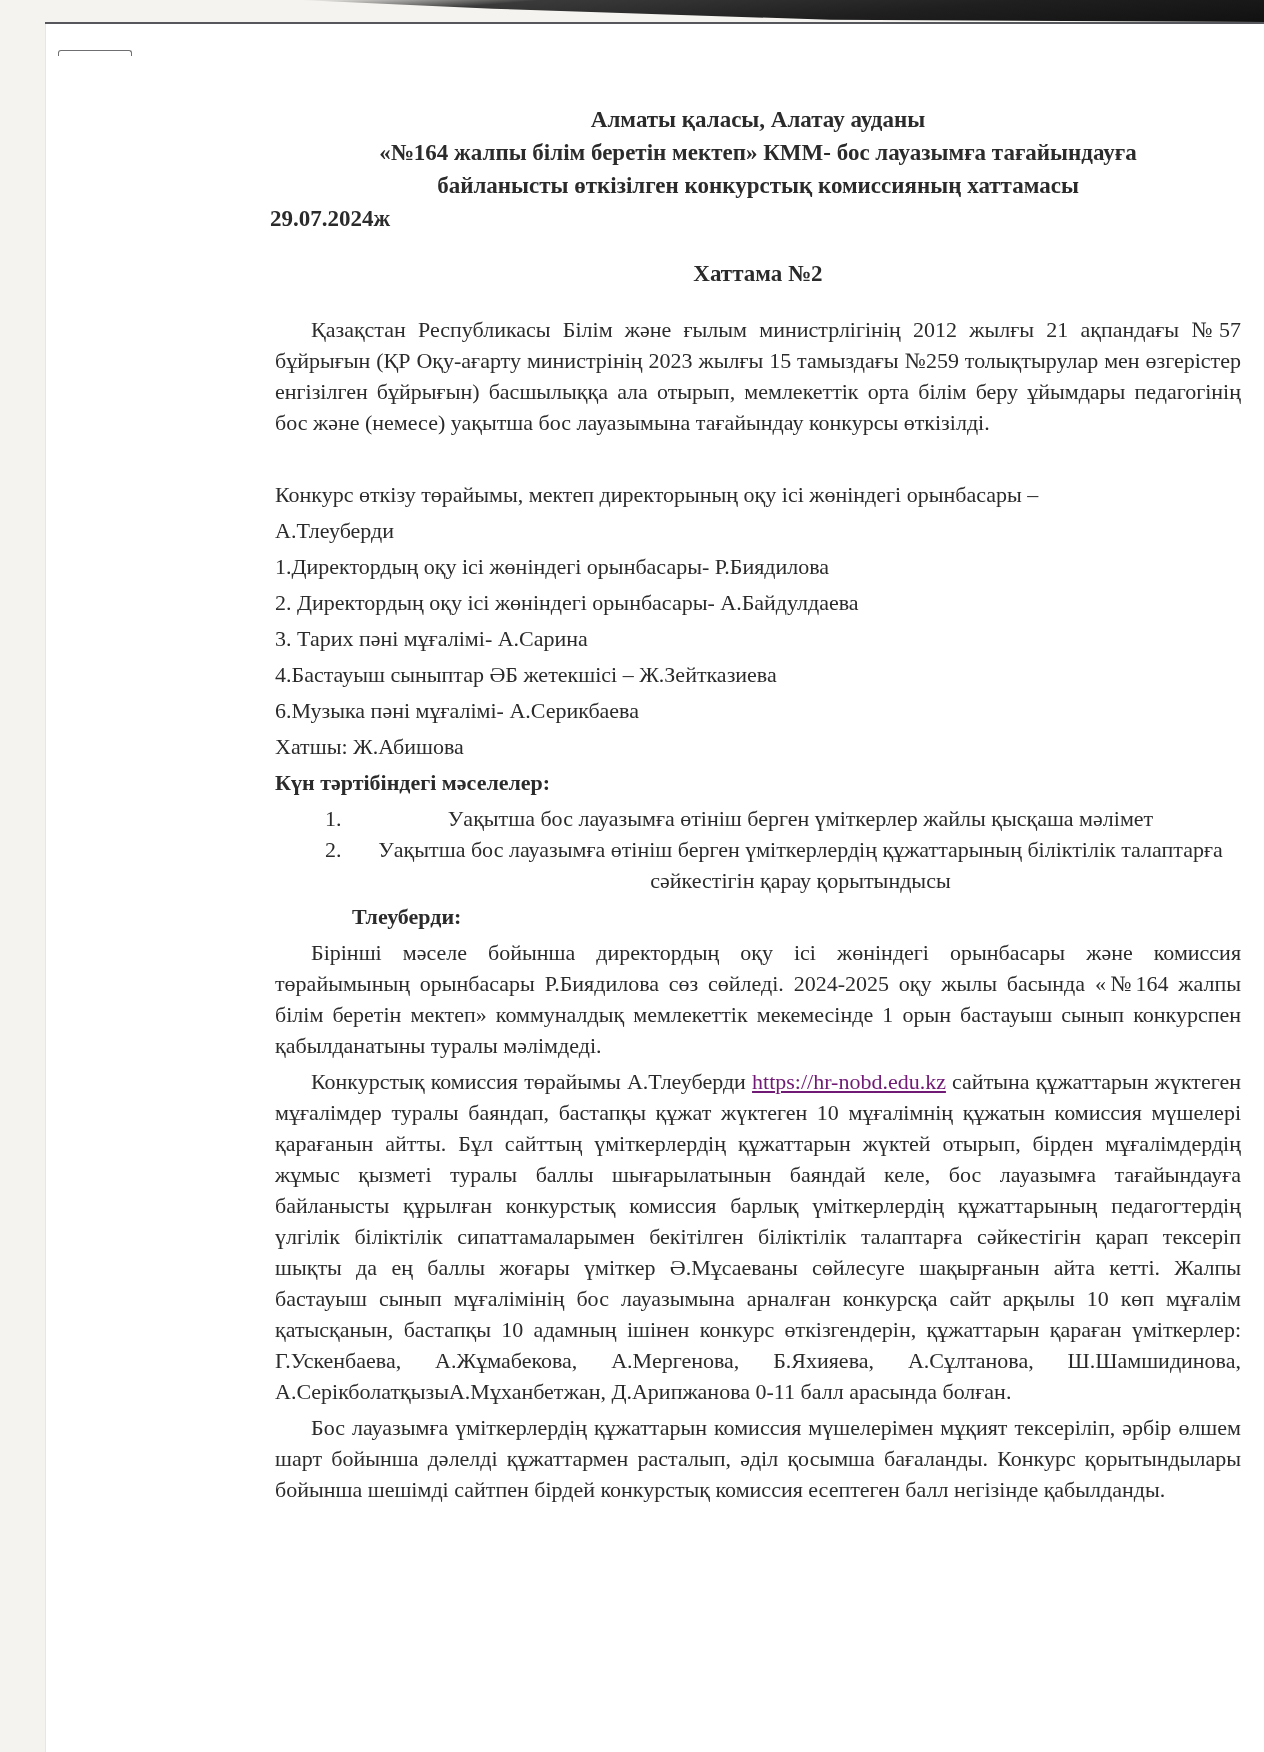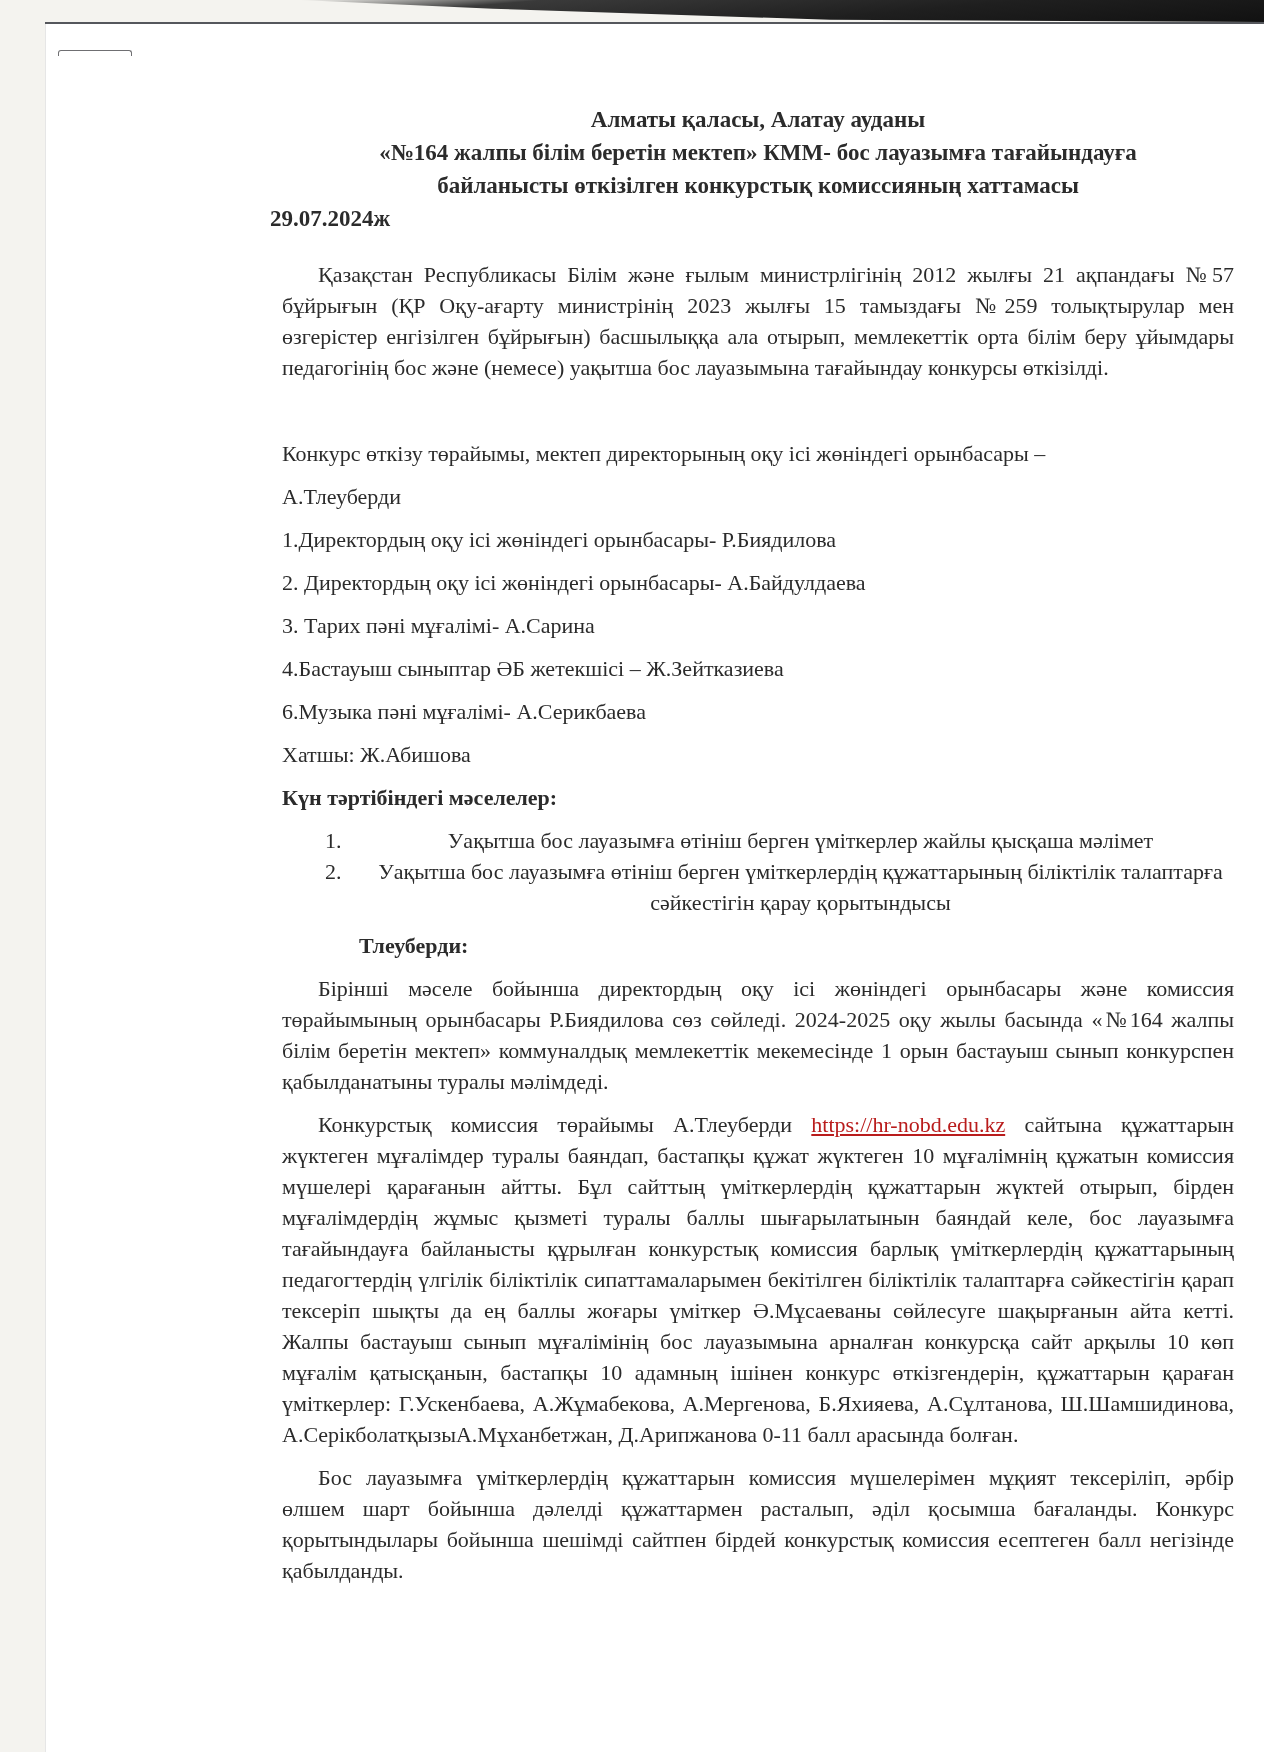--- a/index.html
+++ b/index.html
@@ -25,44 +25,45 @@
       border: 1.5px solid #6f6f72; border-bottom: none; border-radius: 3px 3px 0 0;
     }
     .content { position: absolute; left: 225px; top: 79px; width: 976px; }
     .heading {
       font-weight: bold; font-size: 23px; text-align: center; line-height: 33px; margin: 0;
     }
     .date { font-weight: bold; font-size: 23px; line-height: 33px; margin: 0; }
     .protocol {
       font-weight: bold; font-size: 23px; text-align: center; margin: 22px 0 0 0; line-height: 33px;
     }
-    p { margin: 12px; font-size: 22px; line-height: 31px; }
+    p { margin: 5px; font-size: 22px; line-height: 31px; }
     .just { text-align: justify; text-indent: 36px; }
     .intro { margin-top: 24px; }
     .gap { height: 31px; }
     .bold { font-weight: bold; }
     ol { margin: 0; padding-left: 77px; font-size: 22px; line-height: 31px; text-align: center; }
     ol li { padding-left: 8px; }
     .heard { font-weight: bold; padding-left: 77px; font-size: 22px; line-height: 31px; }
-    .link { text-decoration: underline; color: #b91c1c; }
+    .link { text-decoration: underline; color: #701a75; }
   </style>
 </head>
 <body>
 
 <div class="scan-shadow"></div>
 
 <div class="page">
   <div class="clip"></div>
 
   <div class="content">
     <p class="heading">Алматы қаласы, Алатау ауданы</p>
     <p class="heading">«№164 жалпы білім беретін мектеп» КММ-  бос лауазымға тағайындауға</p>
     <p class="heading">байланысты өткізілген конкурстық комиссияның хаттамасы</p>
     <p class="date">29.07.2024ж</p>
 
+    <p class="protocol">Хаттама №2</p>
 
     <p class="just intro">Қазақстан Республикасы Білім және ғылым министрлігінің 2012 жылғы 21 ақпандағы №57 бұйрығын (ҚР Оқу-ағарту министрінің 2023 жылғы 15 тамыздағы №259 толықтырулар мен өзгерістер енгізілген бұйрығын) басшылыққа ала отырып, мемлекеттік орта білім беру ұйымдары педагогінің бос және (немесе) уақытша бос лауазымына тағайындау конкурсы өткізілді.</p>
 
     <div class="gap"></div>
 
     <p>Конкурс өткізу төрайымы, мектеп директорының оқу ісі жөніндегі орынбасары –</p>
     <p>А.Тлеуберди</p>
     <p>1.Директордың оқу ісі жөніндегі орынбасары- Р.Биядилова</p>
     <p>2. Директордың оқу ісі жөніндегі орынбасары- А.Байдулдаева</p>
     <p>3. Тарих пәні мұғалімі- А.Сарина</p>

